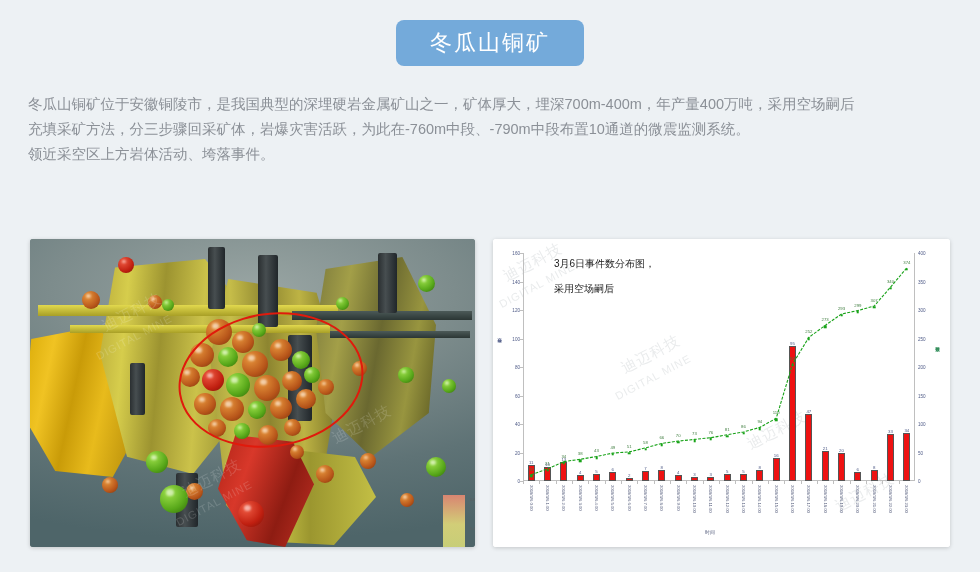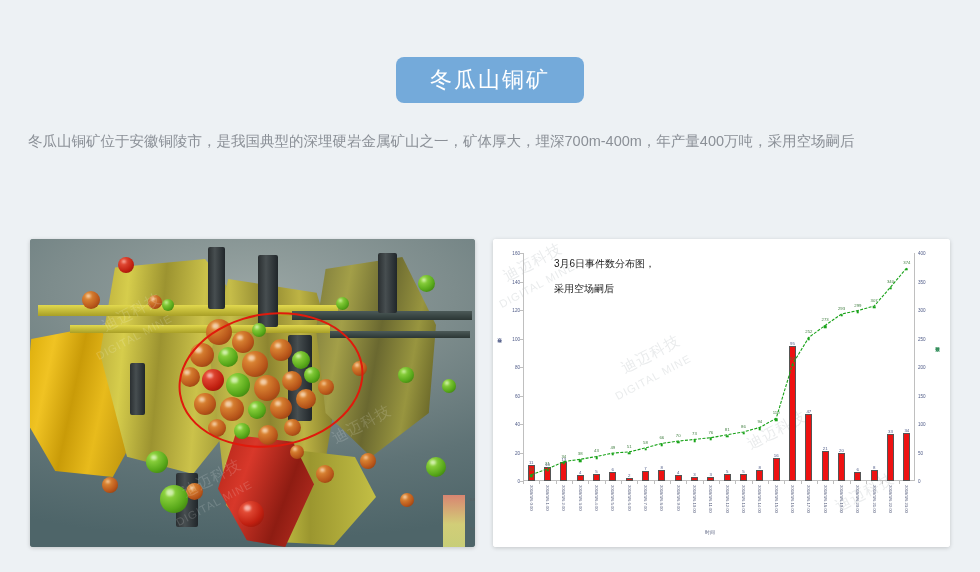--- a/index.html
+++ b/index.html
@@ -3,21 +3,21 @@
 <meta charset="utf-8">
 <style>
   html,body{margin:0;padding:0;}
   body{
     width:980px;height:572px;
     background:#edf1f4;
     font-family:"Liberation Sans","DejaVu Sans",sans-serif;
     overflow:hidden;position:relative;
   }
   
-  .title-wrap{width:100%;display:flex;justify-content:center;padding-top:57px;box-sizing:border-box;}
+  .title-wrap{width:100%;display:flex;justify-content:center;padding-top:20px;box-sizing:border-box;}
   .title-badge{
     background:#74aada;color:#ffffff;
     font-size:22px;letter-spacing:2px;
     padding:12px 34px;border-radius:8px;
     line-height:1;white-space:nowrap;
   }
   
   .desc{
     margin:26px 0 0 28px;width:924px;
     color:#8b9097;font-size:14.5px;line-height:25px;
@@ -106,20 +106,22 @@
 </style>
 </head>
 <body>
 
 <div class="title-wrap">
   <div class="title-badge">冬瓜山铜矿</div>
 </div>
 
 <div class="desc">
   <p>冬瓜山铜矿位于安徽铜陵市，是我国典型的深埋硬岩金属矿山之一，矿体厚大，埋深700m-400m，年产量400万吨，采用空场嗣后</p>
+  <p>充填采矿方法，分三步骤回采矿体，岩爆灾害活跃，为此在-760m中段、-790m中段布置10通道的微震监测系统。</p>
+  <p>领近采空区上方岩体活动、垮落事件。</p>
 </div>
 
 <div class="panels">
 
   <div class="panel panel-3d">
     <div class="scene">
       <div class="ore ore-a"></div>
       <div class="ore ore-b"></div>
       <div class="ore ore-c"></div>
       <div class="ore ore-d"></div>

